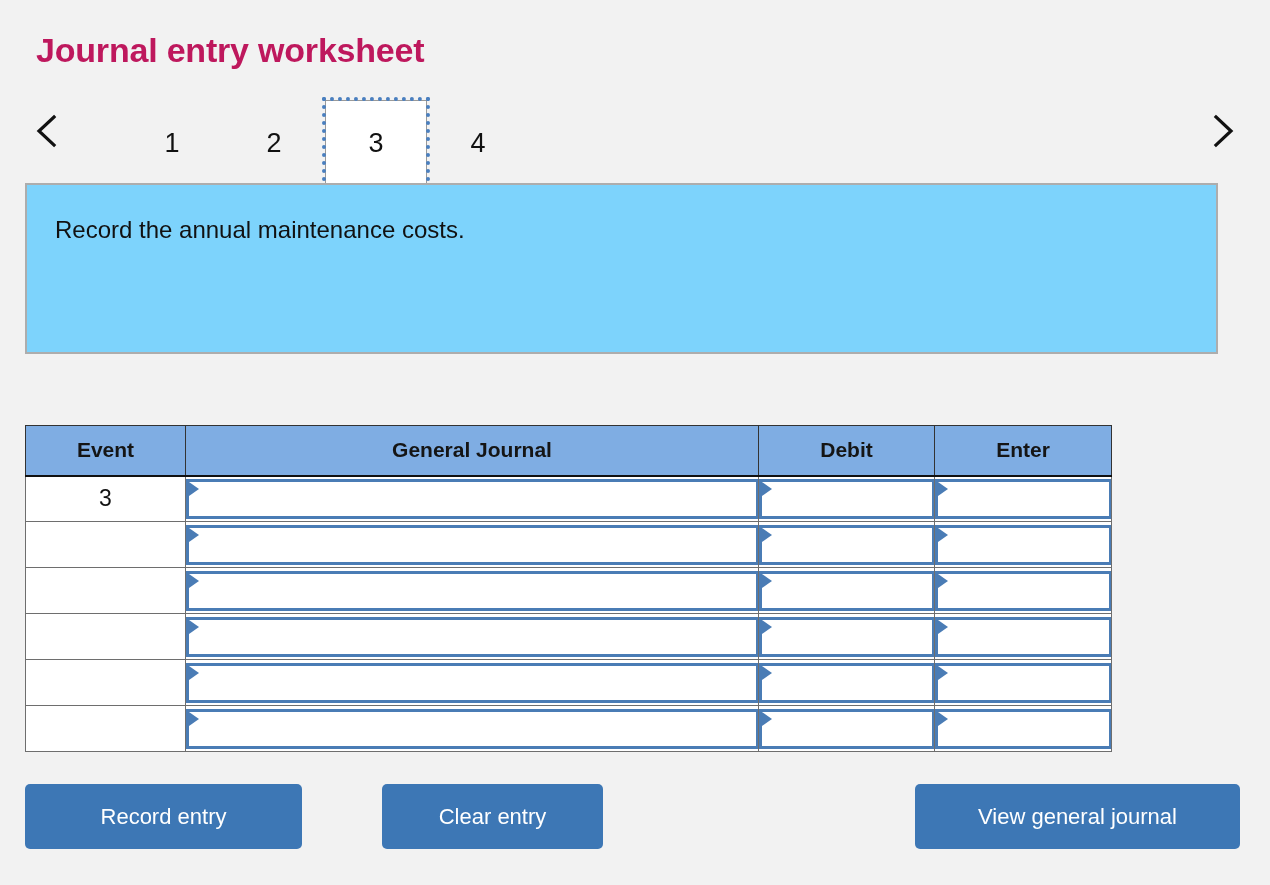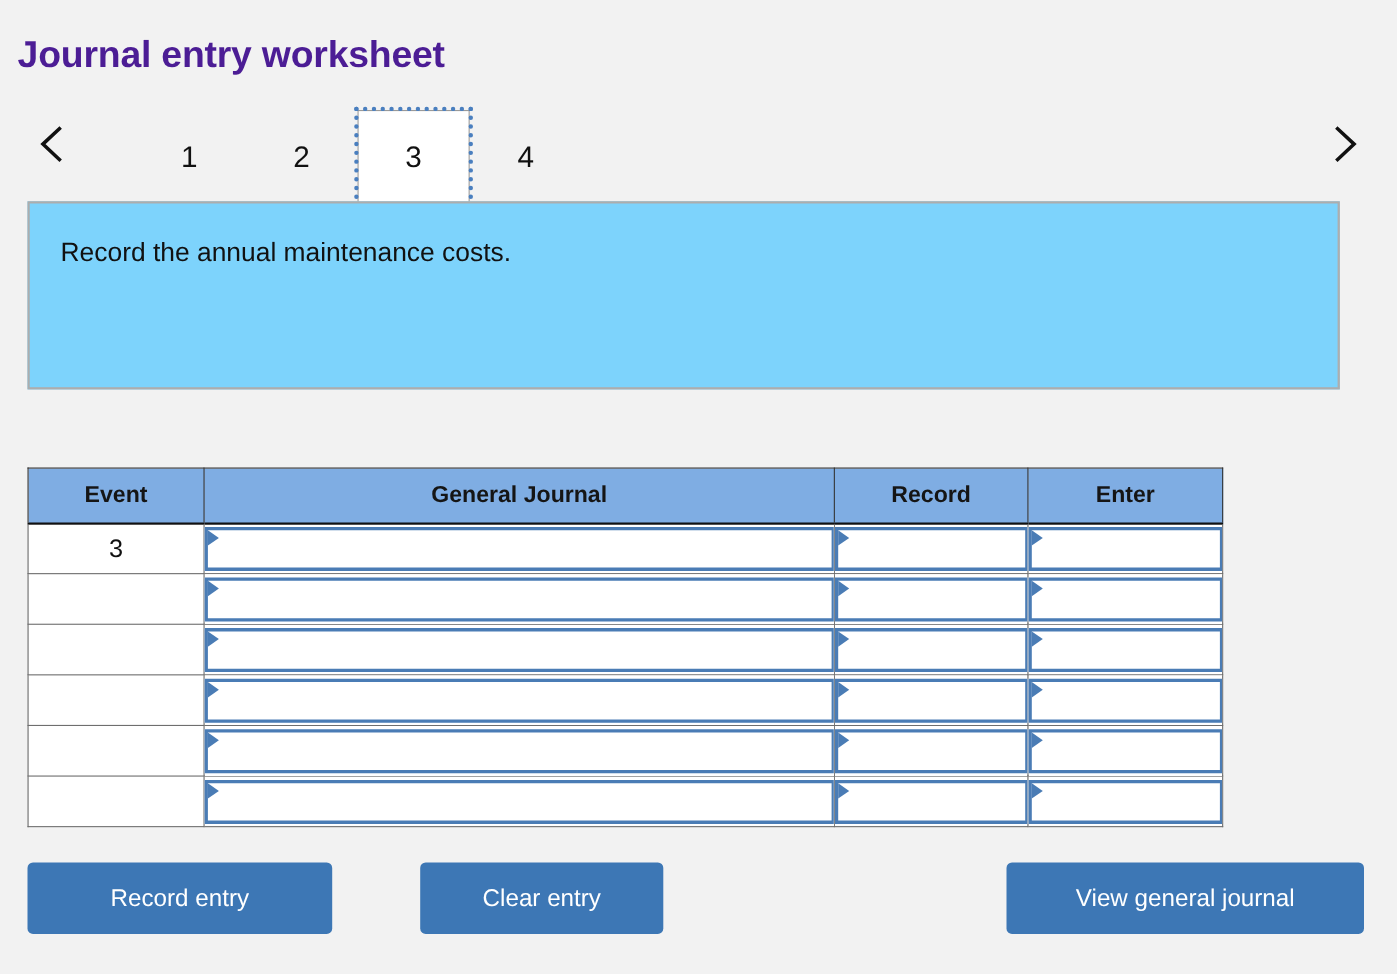--- a/index.html
+++ b/index.html
@@ -17,26 +17,26 @@
   .page {
     position: relative;
     width: 1270px;
     height: 885px;
     background: #f2f2f2;
   }
 
   
   .worksheet-title {
     position: absolute;
-    left: 16px;
+    left: 36px;
     top: 28px;
     font-size: 34px;
     font-weight: bold;
     letter-spacing: -0.2px;
-    color: #4c1d95;
+    color: #be185d;
     line-height: 44px;
     white-space: nowrap;
     text-align: right;
   }
 
   
   .pager {
     position: absolute;
     left: 25px;
     top: 100px;
@@ -277,21 +277,21 @@
     <colgroup>
       <col class="col-event">
       <col class="col-gj">
       <col class="col-debit">
       <col class="col-credit">
     </colgroup>
     <thead>
       <tr>
         <th>Event</th>
         <th>General Journal</th>
-        <th>Record</th>
+        <th>Debit</th>
         <th>Enter</th>
       </tr>
     </thead>
     <tbody>
 
       <tr>
         <td class="cell-event">3</td>
         <td class="cell-input">
           <div class="field">
             <span class="field-marker"></span>

